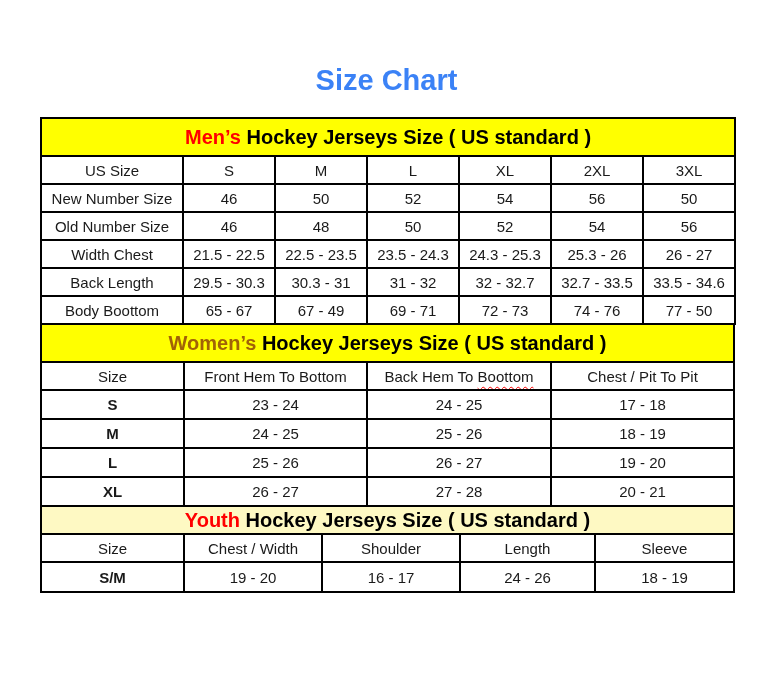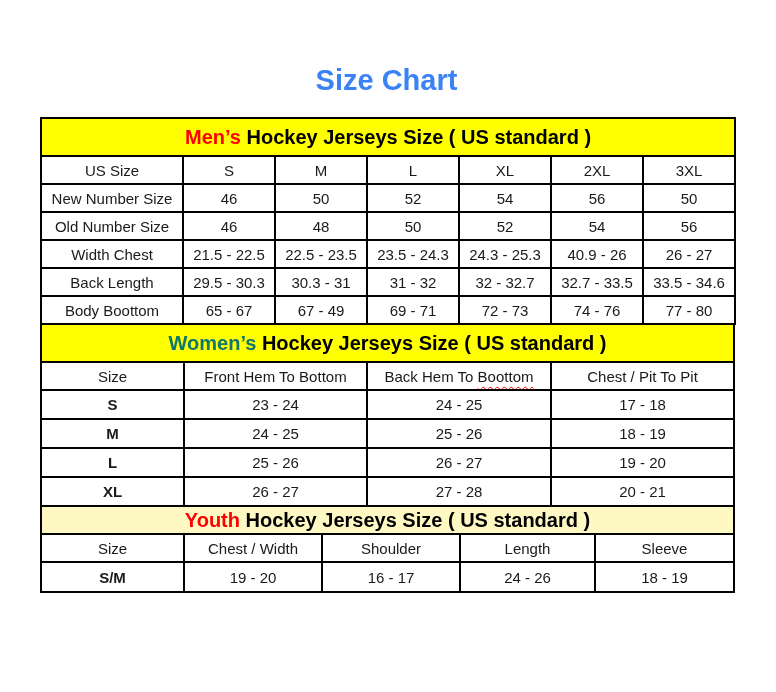--- a/index.html
+++ b/index.html
@@ -82,53 +82,53 @@
             <td>52</td>
             <td>54</td>
             <td>56</td>
           </tr>
           <tr class="datarow">
             <td class="rowlabel">Width Chest</td>
             <td>21.5 - 22.5</td>
             <td>22.5 - 23.5</td>
             <td>23.5 - 24.3</td>
             <td>24.3 - 25.3</td>
-            <td>40.9 - 26</td>
+            <td>25.3 - 26</td>
             <td>26 - 27</td>
           </tr>
           <tr class="datarow">
             <td class="rowlabel">Back Length</td>
             <td>29.5 - 30.3</td>
             <td>30.3 - 31</td>
             <td>31 - 32</td>
             <td>32 - 32.7</td>
             <td>32.7 - 33.5</td>
             <td>33.5 - 34.6</td>
           </tr>
           <tr class="datarow">
             <td class="rowlabel">Body Boottom</td>
             <td>65 - 67</td>
             <td>67 - 49</td>
             <td>69 - 71</td>
             <td>72 - 73</td>
             <td>74 - 76</td>
-            <td>77 - 80</td>
+            <td>77 - 50</td>
           </tr>
         </tbody>
       </table>
       <table class="tbl tbl-womens">
         <colgroup>
           <col style="width: 143px;">
           <col style="width: 183px;">
           <col style="width: 184px;">
           <col style="width: 183px;">
         </colgroup>
         <tbody>
           <tr class="banner">
-            <td colspan="4" style="background: rgb(255, 255, 0);"><span class="red-accent" style="color: #0f766e;">Women’s</span><span> Hockey Jerseys Size ( US standard )</span></td>
+            <td colspan="4" style="background: rgb(255, 255, 0);"><span class="red-accent" style="color: #a16207;">Women’s</span><span> Hockey Jerseys Size ( US standard )</span></td>
           </tr>
           <tr class="head">
             <td>Size</td>
             <td>Front Hem To Bottom</td>
             <td>Back Hem To <span class="squiggle" style="text-decoration-color: rgb(255, 0, 0);">Boottom</span></td>
             <td>Chest / Pit To Pit</td>
           </tr>
           <tr class="datarow">
             <td class="rowlabel">S</td>
             <td>23 - 24</td>

